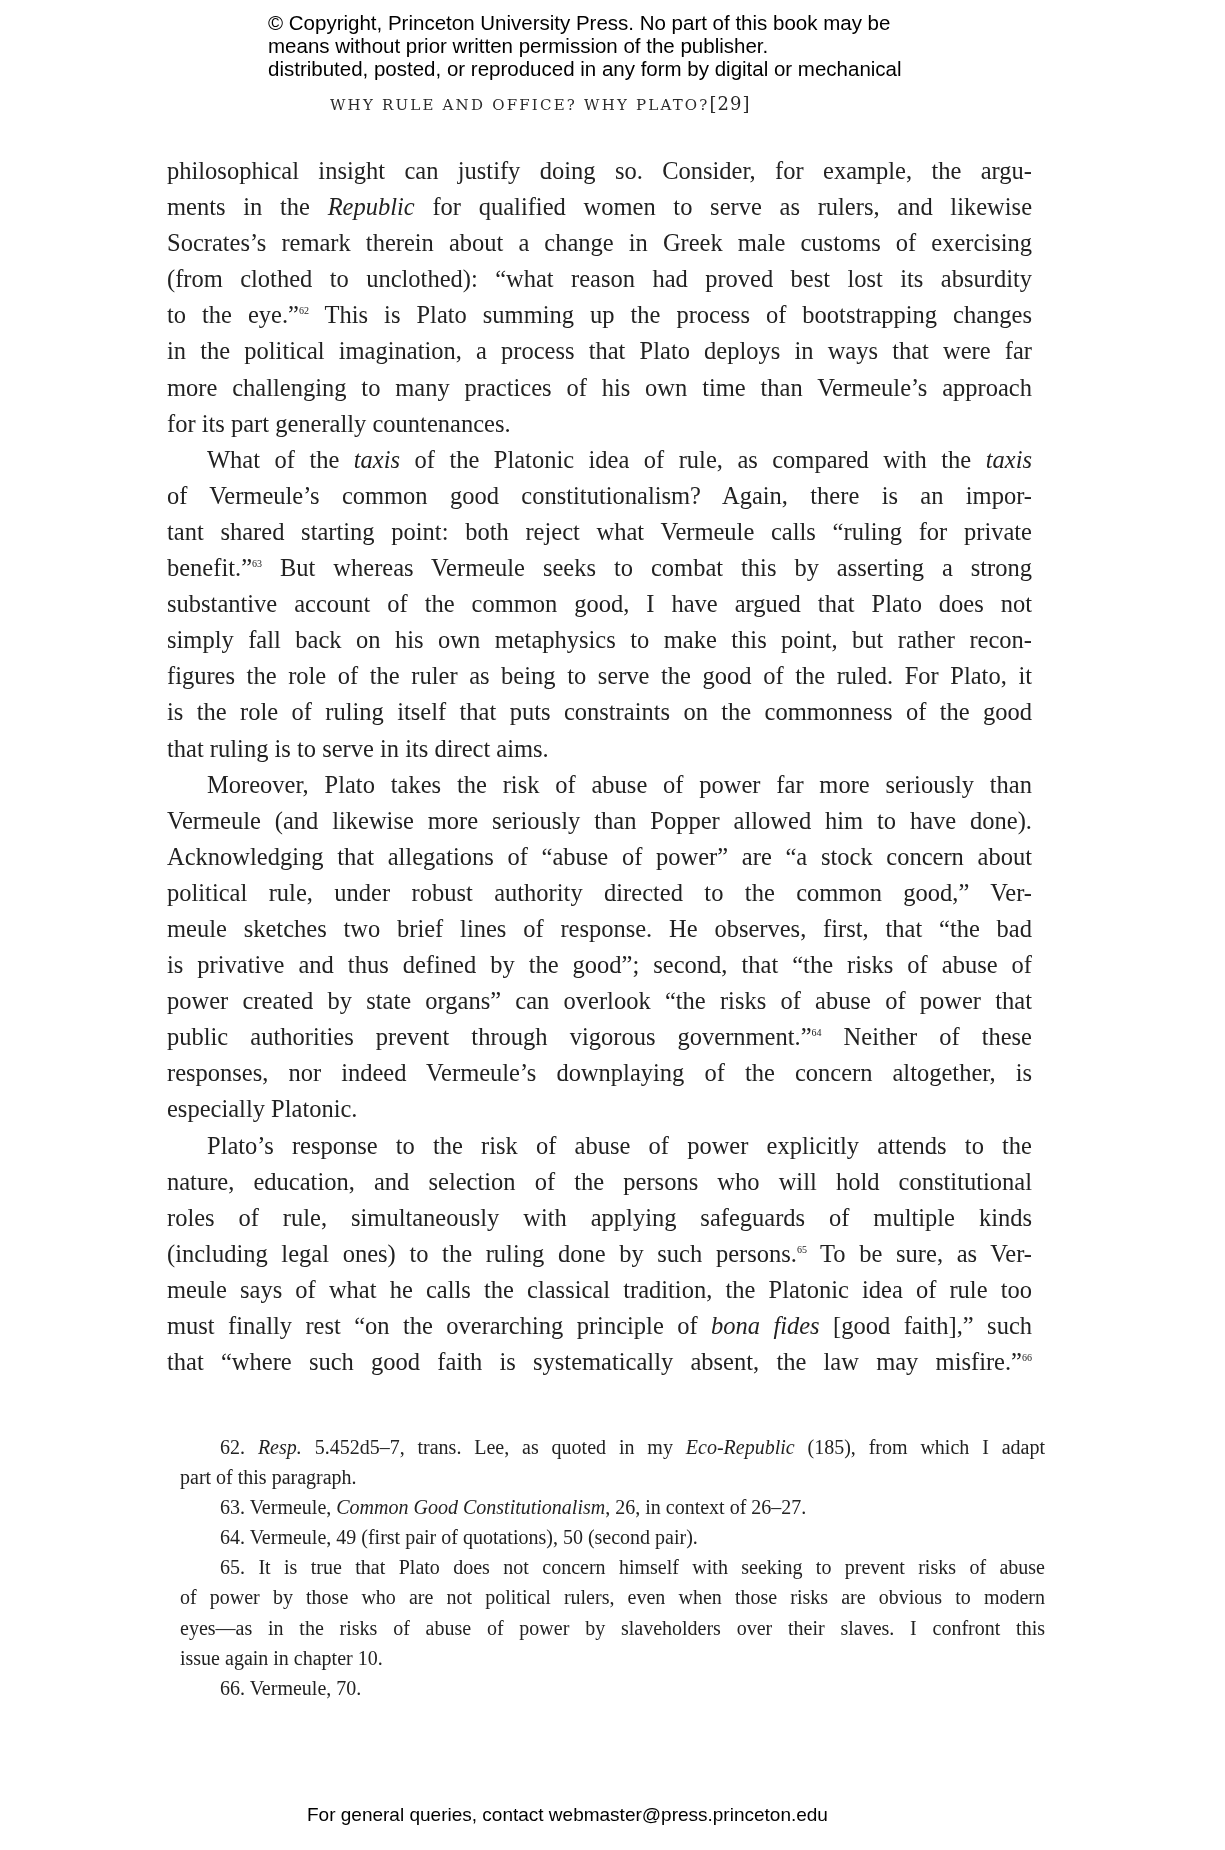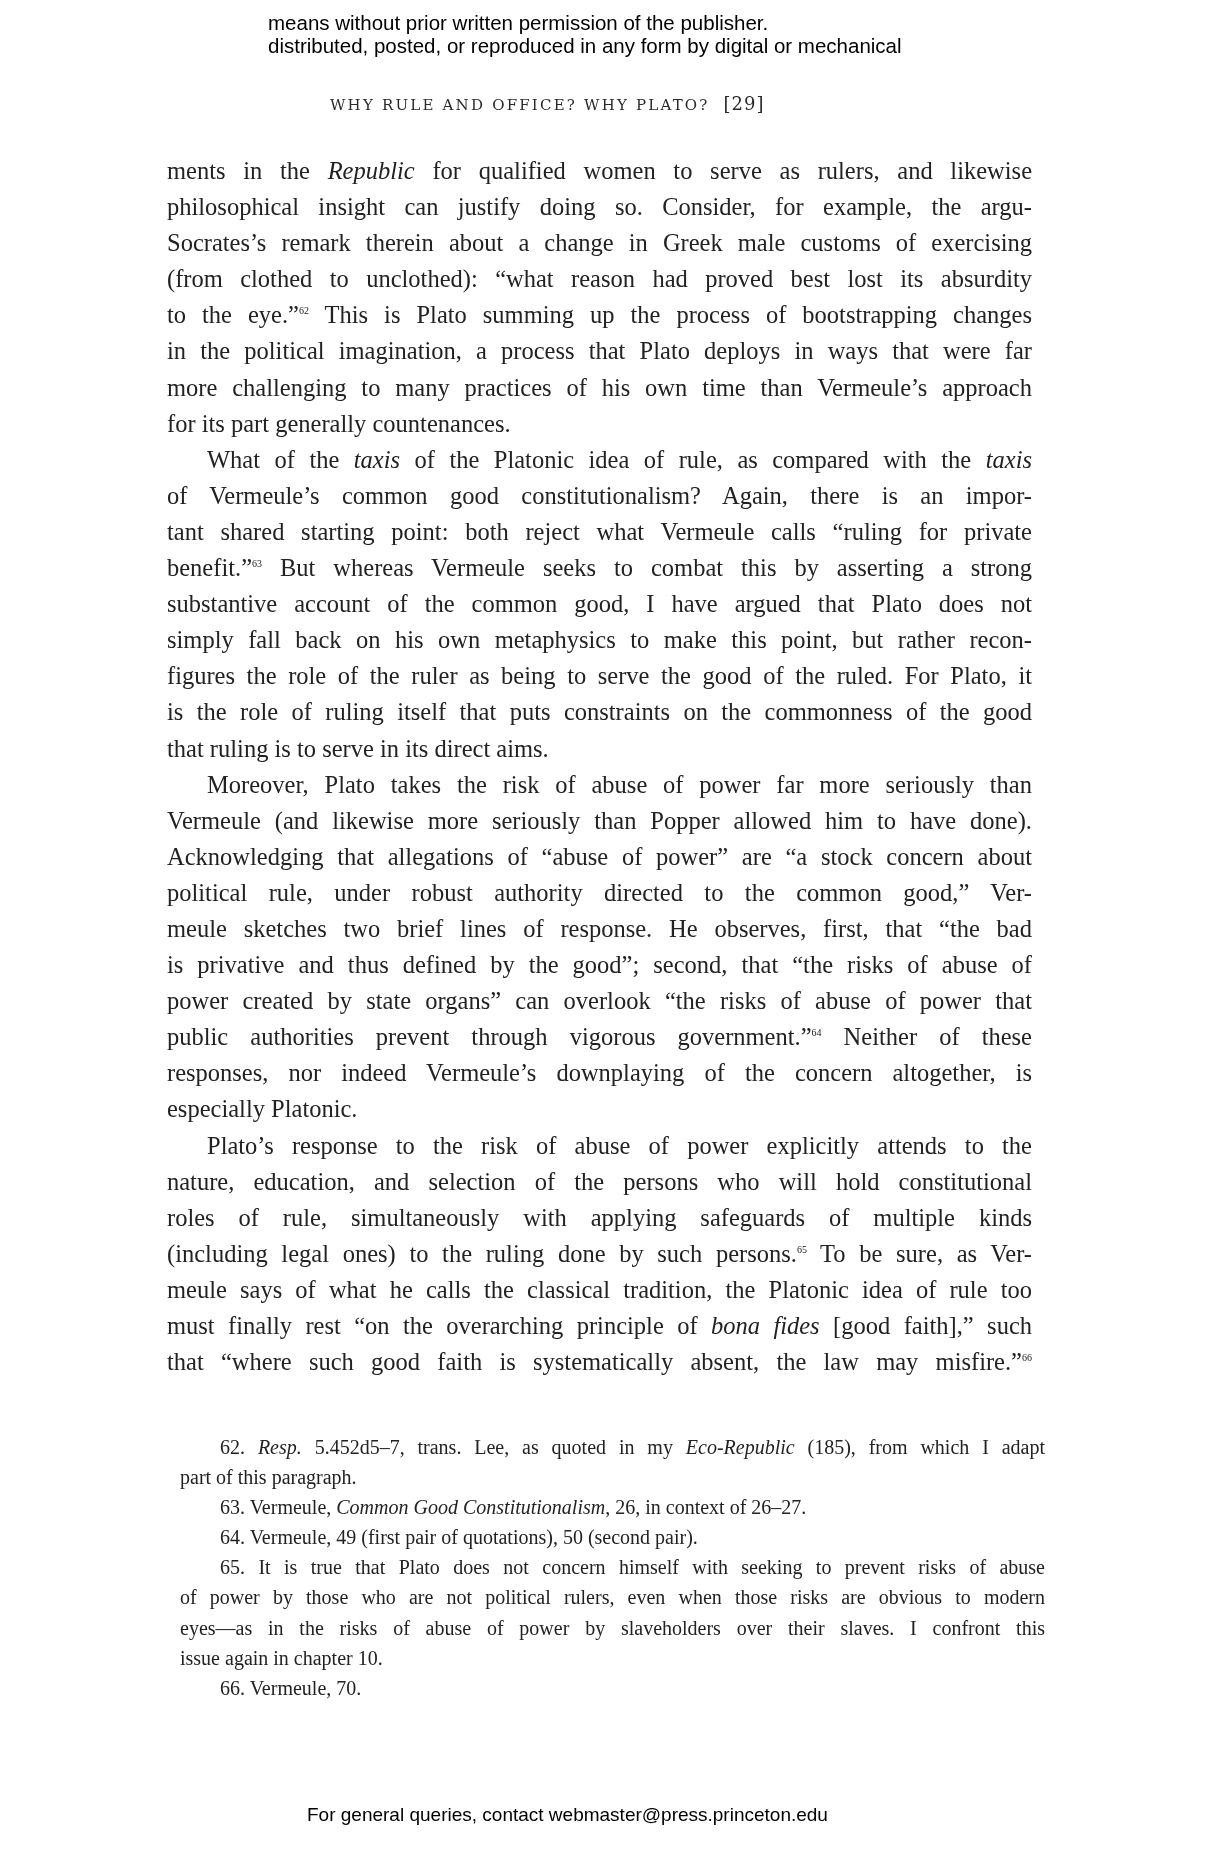--- a/index.html
+++ b/index.html
@@ -7,21 +7,21 @@
   .copyright {
     position:absolute; left:268px; top:11px; width:720px;
     font-family:"Liberation Sans", sans-serif; font-size:20.5px; line-height:23px; color:#000;
   }
   .copyright .cl { display:block; white-space:nowrap; }
   .running-head {
     position:absolute; left:330px; top:93px; width:540px;
     font-family:"DejaVu Serif", serif; font-size:15px; letter-spacing:2.2px; color:#2a2a2a;
     white-space:nowrap;
   }
-  .running-head .folio { letter-spacing:1px; font-size:18px; margin-left:14px; }
+  .running-head .folio { letter-spacing:1px; font-size:18px; }
   .body-text {
     position:absolute; left:167px; top:153px; width:865px;
     font-family:"Liberation Serif", serif; font-size:24.5px; line-height:36.1px; color:#222;
   }
   .ln { display:block; text-align:justify; text-align-last:justify; white-space:nowrap; height:36.1px; }
   .ln.last { text-align-last:left; }
   .ln.indent { padding-left:40px; }
   .ln .wrap { display:inline; white-space:normal; }
   sup { font-size:10px; line-height:0; vertical-align:0; position:relative; top:-9px; }
   i { font-style:italic; }
@@ -34,33 +34,34 @@
   .nl.indent { padding-left:40px; }
   .footer {
     position:absolute; left:307px; top:1804px; width:620px;
     font-family:"Liberation Sans", sans-serif; font-size:19px; color:#000; white-space:nowrap;
   }
 </style>
 </head>
 <body>
 
 <div class="copyright">
+  <span class="cl">© Copyright, Princeton University Press. No part of this book may be</span>
   <span class="cl">means without prior written permission of the publisher.</span>
   <span class="cl">distributed, posted, or reproduced in any form by digital or mechanical</span>
 </div>
 
 <div class="running-head">
   <span>WHY RULE AND OFFICE? WHY PLATO?</span><span class="folio">[29]</span>
 </div>
 
 <div class="body-text">
 
   <div>
+    <span class="ln">philosophical insight can justify doing so. Consider, for example, the argu-</span>
     <span class="ln"><span class="wrap"><span>ments in the </span><i>Republic</i><span> for qualified women to serve as rulers, and likewise</span></span></span>
-    <span class="ln">philosophical insight can justify doing so. Consider, for example, the argu-</span>
     <span class="ln">Socrates’s remark therein about a change in Greek male customs of exercising</span>
     <span class="ln">(from clothed to unclothed): “what reason had proved best lost its absurdity</span>
     <span class="ln"><span class="wrap"><span>to the eye.”</span><sup>62</sup><span> This is Plato summing up the process of bootstrapping changes</span></span></span>
     <span class="ln">in the political imagination, a process that Plato deploys in ways that were far</span>
     <span class="ln">more challenging to many practices of his own time than Vermeule’s approach</span>
     <span class="ln last">for its part generally countenances.</span>
   </div>
 
   <div>
     <span class="ln indent"><span class="wrap"><span>What of the </span><i>taxis</i><span> of the Platonic idea of rule, as compared with the </span><i>taxis</i></span></span>

